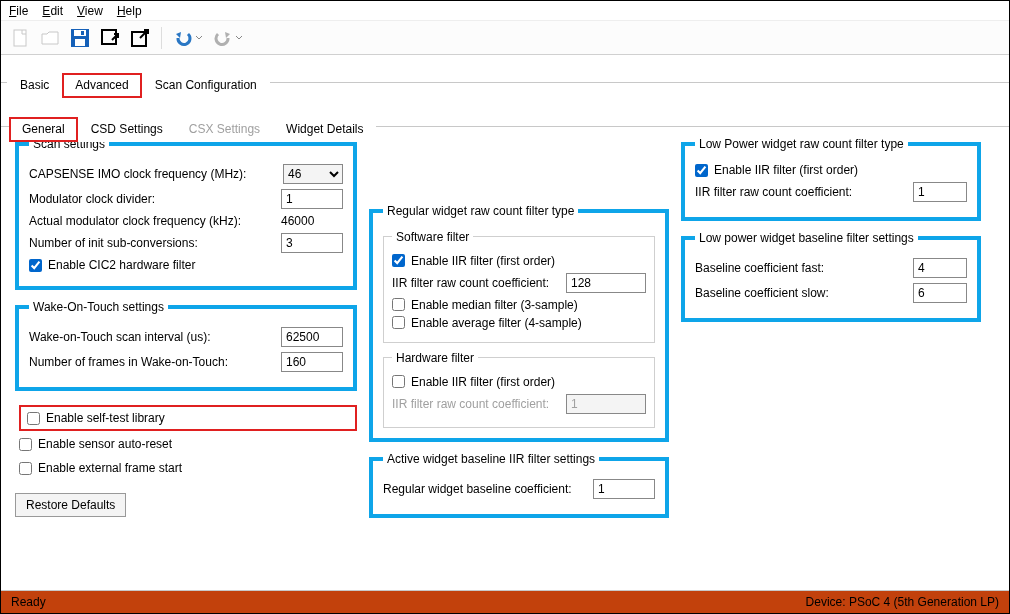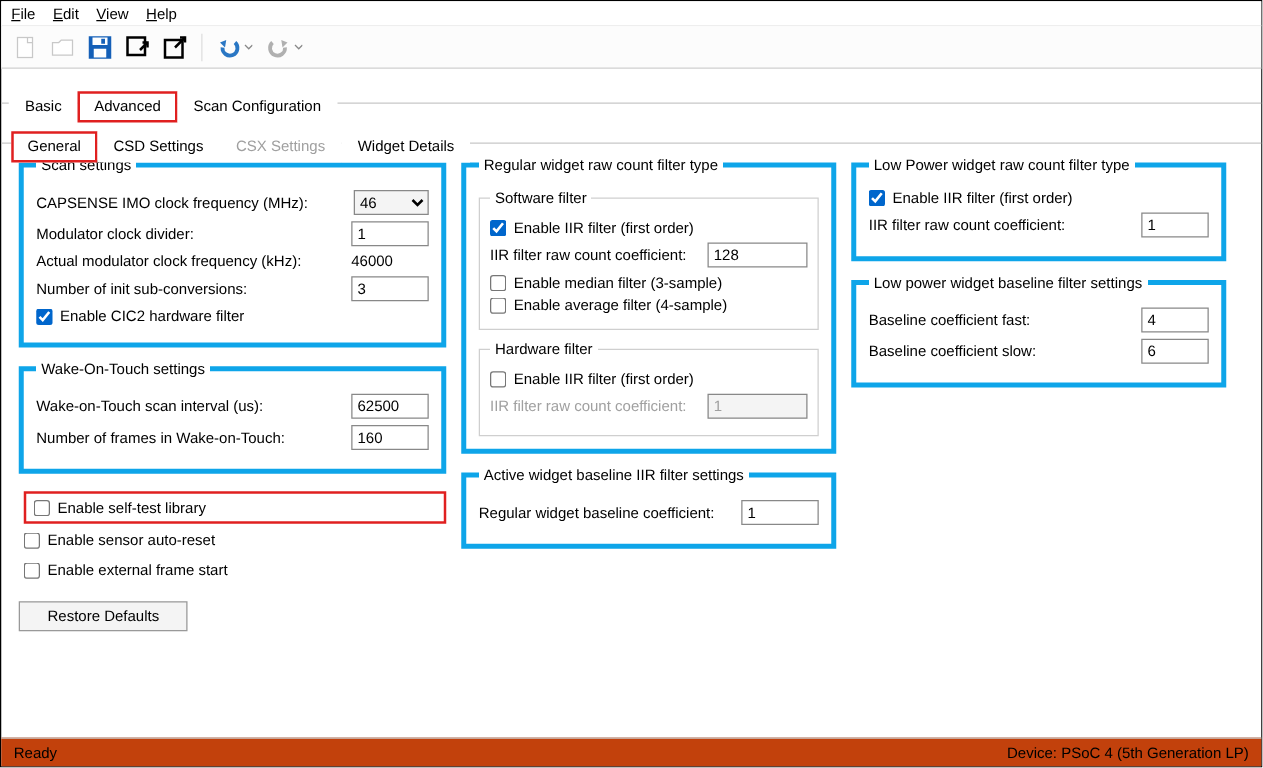--- a/index.html
+++ b/index.html
@@ -8,38 +8,38 @@
 .menubar { display:flex; gap:14px; padding:3px 8px 2px 8px; background:#fff; border-bottom:1px solid #eee;}
 .menubar span { }
 .menubar span u { text-decoration:underline; }
 .toolbar { display:flex; align-items:center; gap:4px; padding:3px 6px; border-bottom:1px solid #d0d0d0; background:#fcfcfc; height:34px;}
 .toolbar .tbtn { width:26px; height:26px; display:flex; align-items:center; justify-content:center; border:1px solid transparent; border-radius:2px;}
 .toolbar .sep { width:1px; height:22px; background:#ddd; margin:0 4px;}
 .toolbar svg { display:block; }
 .tabs1 { display:flex; border-bottom:1px solid #c8c8c8; padding-left:6px; margin-top:2px;}
 .tabs1 .tab, .tabs2 .tab { padding:4px 12px 5px 12px; border:1px solid transparent; border-bottom:none; margin-right:0px; position:relative; top:16px; background:#fff; color:#000;}
 .tabs1 .tab.highlight, .tabs2 .tab.highlight { border:2px solid #e02020; padding:3px 11px 4px 11px;text-align:right; }
-.tabs2 { display:flex; border-bottom:1px solid #c8c8c8; padding-left:8px; margin-top:6px;}
+.tabs2 { display:flex; border-bottom:1px solid #c8c8c8; padding-left:8px; margin-top:18px;}
 .tabs2 .tab.disabled { color:#a0a0a0; }
 .content { flex:1; display:flex; gap:12px; padding:10px 14px 6px 14px; overflow:hidden; }
 .col { display:flex; flex-direction:column; gap:10px; }
 .col1 { width:342px; }
-.col2 { width:300px; }
+.col2 { width:300px;justify-content:center; }
 .col3 { width:300px; }
 fieldset { border:4px solid #0ea5e9; padding:8px 10px 10px 10px; }
 legend { padding:0 4px; color:#000; }
 .row { display:flex; align-items:center; justify-content:space-between; margin:5px 0; gap:8px;}
 .row label { flex:1; }
 input[type=text].num { width:62px; height:20px; border:1px solid #888; padding:0 4px; font-family:inherit; font-size:12px;}
 select.num { width:60px; height:20px; border:1px solid #888; font-family:inherit; font-size:12px; background:#f4f4f4;}
 .row .static { width:62px; }
 .chk { display:flex; align-items:center; gap:6px; margin:4px 0;}
 .chk input[type=checkbox] { width:13px; height:13px; accent-color:#0066cc; }
 .subfieldset { border:1px solid #cfcfcf; padding:6px 8px 8px 8px; margin-top:4px;}
-.button { border:1px solid #999; background:#f4f4f4; padding:4px 22px; width:fit-content; }
+.button { border:1px solid #999; background:#f4f4f4; padding:4px 10px; width:fit-content; }
 .redbox { border:2px solid #e02020; padding:4px 6px; }
 .statusbar { border-top:1px solid #c8c8c8; display:flex; justify-content:space-between; padding:4px 10px; background:#c2410c;}
 input[disabled] { background:#f4f4f4; color:#a0a0a0;}
 .graylabel { color:#a0a0a0; }
 .chkcol { display:flex; flex-direction:column; padding:4px 0 4px 4px; gap:2px;}
 </style>
 </head>
 <body>
 <div class="window">
 

